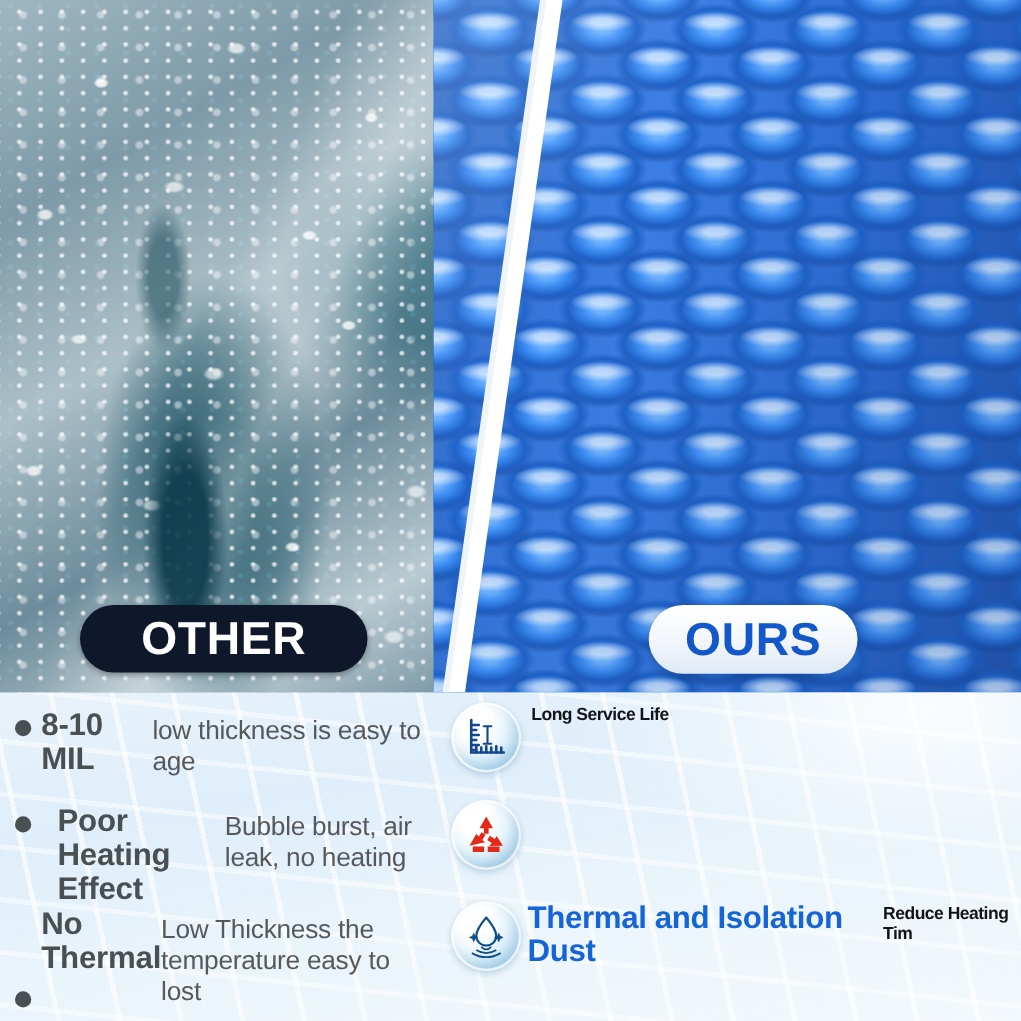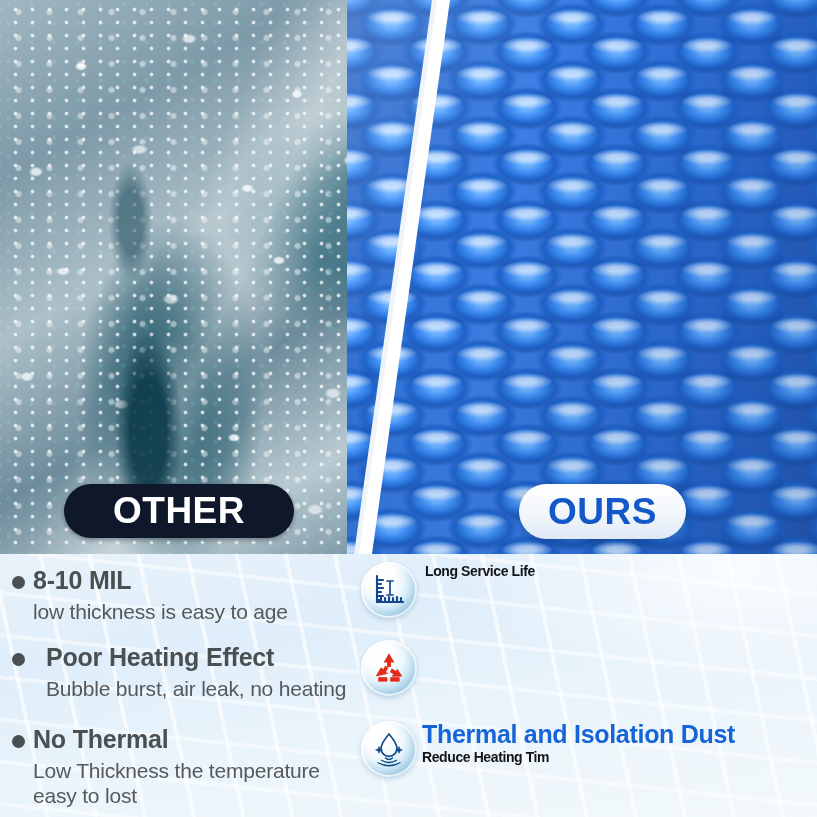--- a/index.html
+++ b/index.html
@@ -97,21 +97,21 @@
           opacity:.6;}
   .glow{position:absolute;left:55%;top:-40%;width:70%;height:90%;border-radius:50%;
         background:radial-gradient(ellipse at center, rgba(255,255,255,.85) 0%, rgba(255,255,255,0) 70%);}
 
   .col{position:absolute;top:0;}
   .col-left{left:0;width:356px;}
   .col-right{left:356px;width:461px;}
 
   .row{position:absolute;display:flex;align-items:flex-start;}
   .bullet{width:13px;height:13px;border-radius:50%;background:#4a4f52;flex:0 0 13px;margin-top:9px;margin-right:8px;}
-  .txtblk{display:flex;flex-direction:column;}
+  .txtblk{display:flex;flex-direction:row;}
   .head-left{font-size:25px;font-weight:bold;color:#4a4f52;line-height:1.08;letter-spacing:-.2px;}
   .sub-left{font-size:21px;color:#55595c;line-height:1.18;margin-top:6px;letter-spacing:-.2px;}
   .head-right{font-size:25px;font-weight:bold;color:#1565d8;line-height:1.08;letter-spacing:-.3px;}
   .sub-right{font-size:14px;font-weight:bold;color:#121417;line-height:1.15;margin-top:1px;letter-spacing:-.4px;}
 
   
   .badge{position:absolute;width:56px;height:56px;border-radius:50%;
     background:
       radial-gradient(circle at 32% 26%, rgba(255,255,255,.98) 0 22%, rgba(236,247,253,.9) 45%, rgba(205,233,248,.85) 70%, rgba(168,214,240,.9) 100%);
     box-shadow:inset 0 0 0 2px rgba(255,255,255,.75), inset -4px -5px 10px rgba(96,160,200,.45),
@@ -161,21 +161,21 @@
       </div>
 
       <div class="row" style="left:12px;top:90px;width:344px;gap:13px;">
         <span class="bullet"></span>
         <span class="txtblk">
           <span class="head-left">Poor Heating Effect</span>
           <span class="sub-left">Bubble burst, air leak, no heating</span>
         </span>
       </div>
 
-      <div class="row" style="left:12px;top:172px;width:330px;">
+      <div class="row" style="left:12px;top:172px;width:330px;align-items:flex-end;">
         <span class="bullet"></span>
         <span class="txtblk">
           <span class="head-left">No Thermal</span>
           <span class="sub-left">Low Thickness the temperature easy to lost</span>
         </span>
       </div>
     </div>
 
     <div class="col col-right">
 

